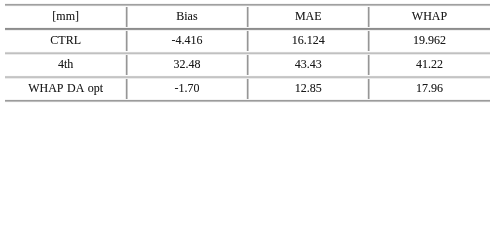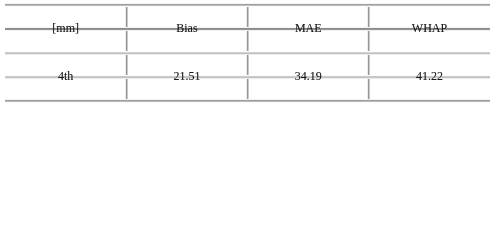--- a/index.html
+++ b/index.html
@@ -79,20 +79,32 @@
 
   <table id="grid">
     <tbody>
       <tr>
         <td>[mm]</td>
         <td>Bias</td>
         <td>MAE</td>
         <td>WHAP</td>
       </tr>
       <tr>
+        <td>CTRL</td>
+        <td>-4.416</td>
+        <td>16.124</td>
+        <td>19.962</td>
+      </tr>
+      <tr>
         <td>4th</td>
-        <td>21.51</td>
-        <td>34.19</td>
+        <td>32.48</td>
+        <td>43.43</td>
         <td>41.22</td>
+      </tr>
+      <tr>
+        <td>WHAP DA opt</td>
+        <td>-1.70</td>
+        <td>12.85</td>
+        <td>17.96</td>
       </tr>
     </tbody>
   </table>
 </div>
 
 </body></html>

